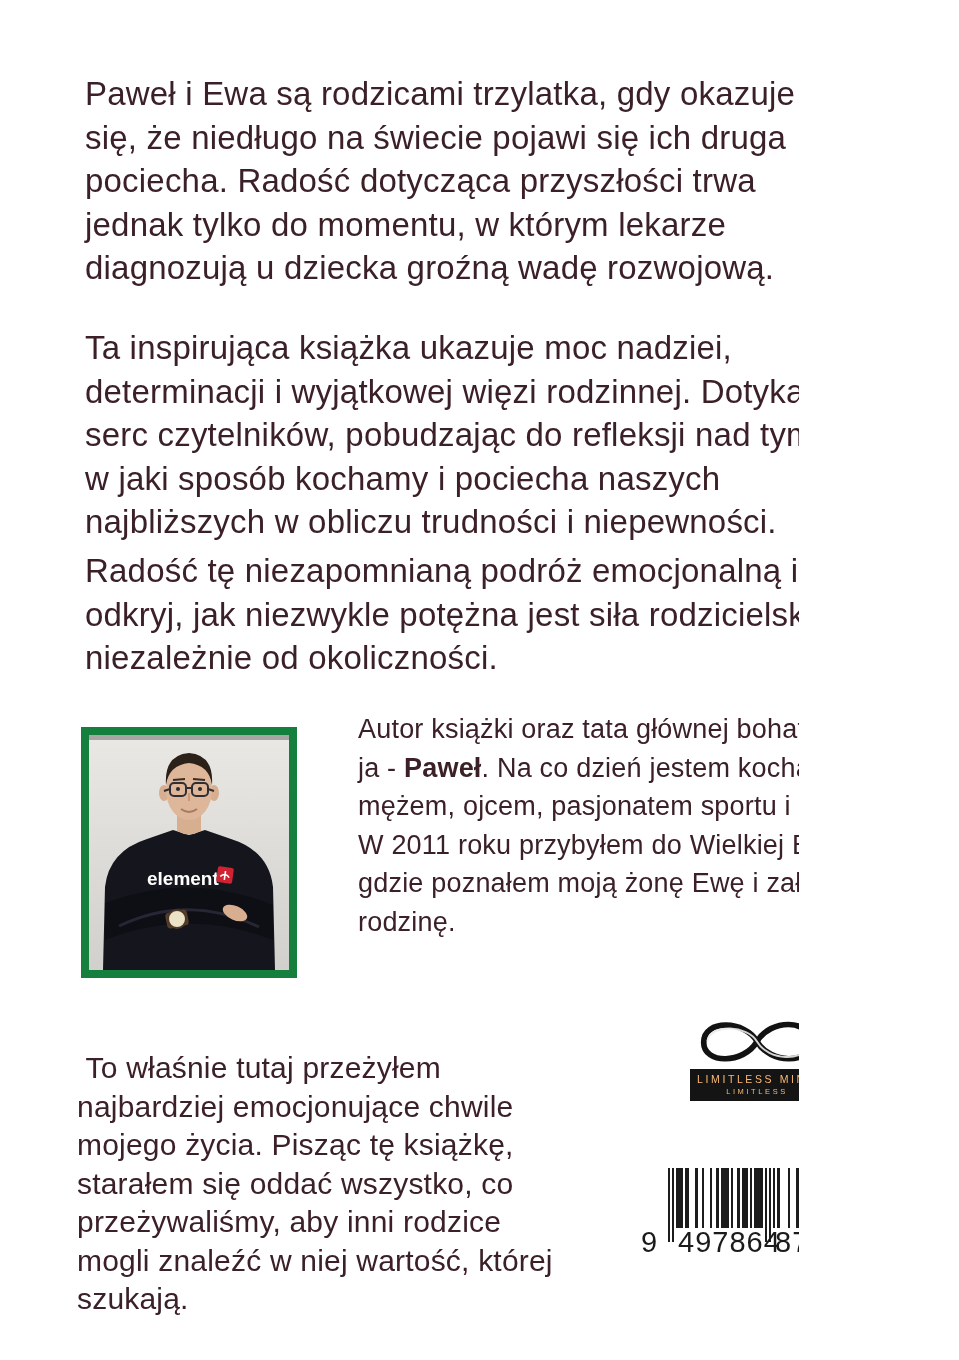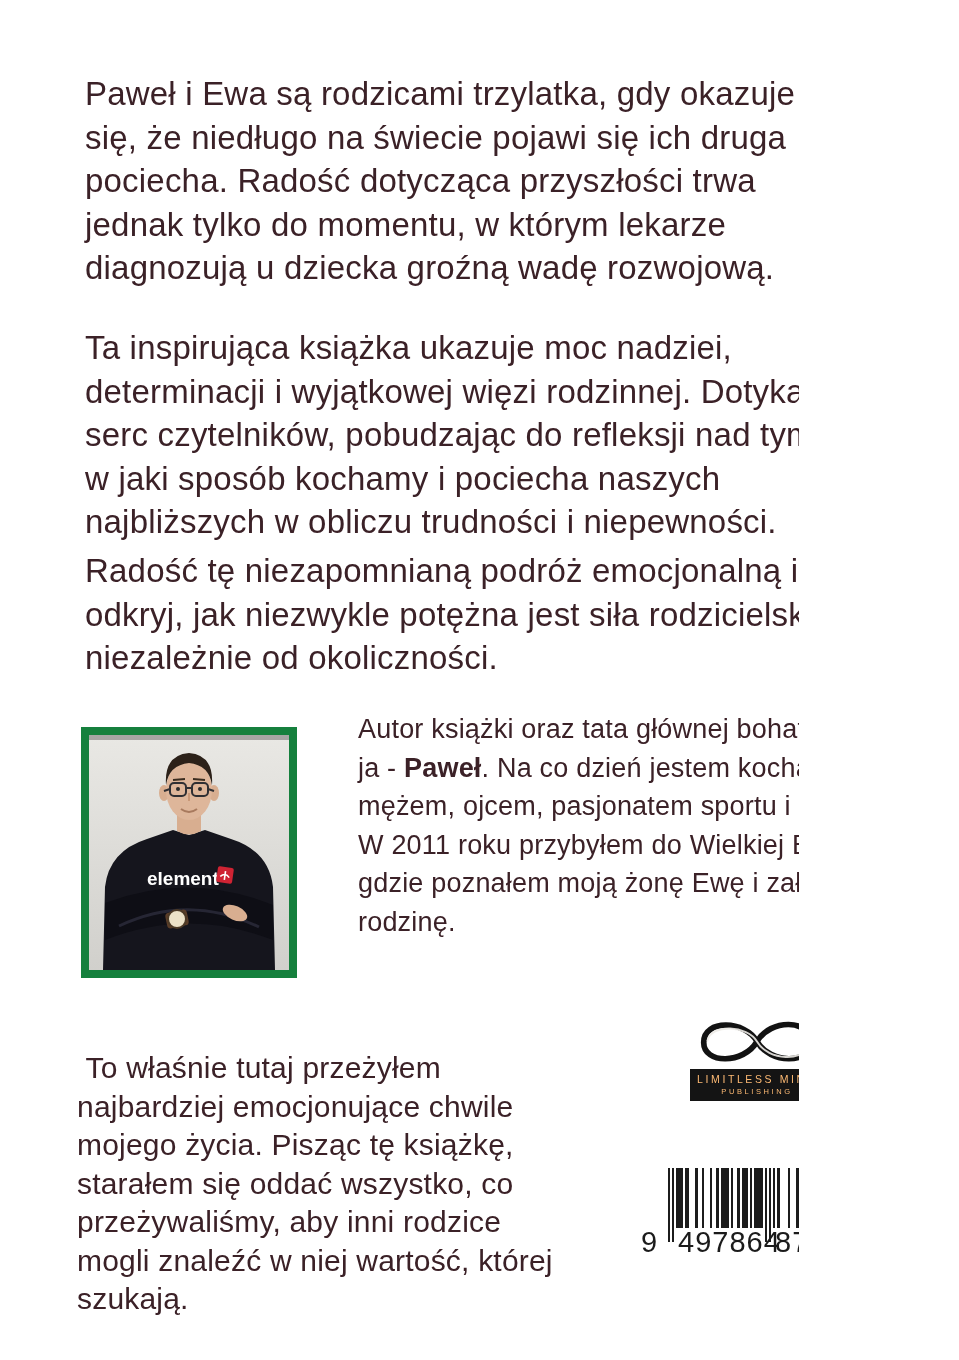--- a/index.html
+++ b/index.html
@@ -165,21 +165,21 @@
 mogli znaleźć w niej wartość, której
 szukają.</p>
 
   <div class="publisher">
     <svg class="inf" viewBox="0 0 140 62" width="134" height="59" xmlns="http://www.w3.org/2000/svg">
       <path d="M70,31 C58,9 14,7 14,32 C14,55 56,55 70,31 C84,7 126,7 126,32 C126,55 84,55 70,31" fill="none" stroke="#121212" stroke-width="6" stroke-linecap="round"></path>
       <path d="M70,31 C60,14 22,12 18,30 M70,31 C82,52 120,52 125,35" fill="none" stroke="#eceae6" stroke-width="2" stroke-linecap="round" opacity="0.9"></path>
     </svg>
     <div class="pub-box">
       <div class="pub-name">LIMITLESS MIND</div>
-      <div class="pub-sub">PUBLISHING</div>
+      <div class="pub-sub">LIMITLESS</div>
     </div>
   </div>
 
   <div class="barcode">
     <svg id="barcode-bars" viewBox="0 0 200 74" width="200" height="74" shape-rendering="crispEdges" xmlns="http://www.w3.org/2000/svg">
         <rect x="0.00" y="0" width="2.21" height="74" fill="#1c1c1c"></rect>
         <rect x="4.21" y="0" width="2.21" height="74" fill="#1c1c1c"></rect>
         <rect x="8.42" y="0" width="2.21" height="60" fill="#1c1c1c"></rect>
         <rect x="10.53" y="0" width="2.21" height="60" fill="#1c1c1c"></rect>
         <rect x="12.63" y="0" width="2.21" height="60" fill="#1c1c1c"></rect>

